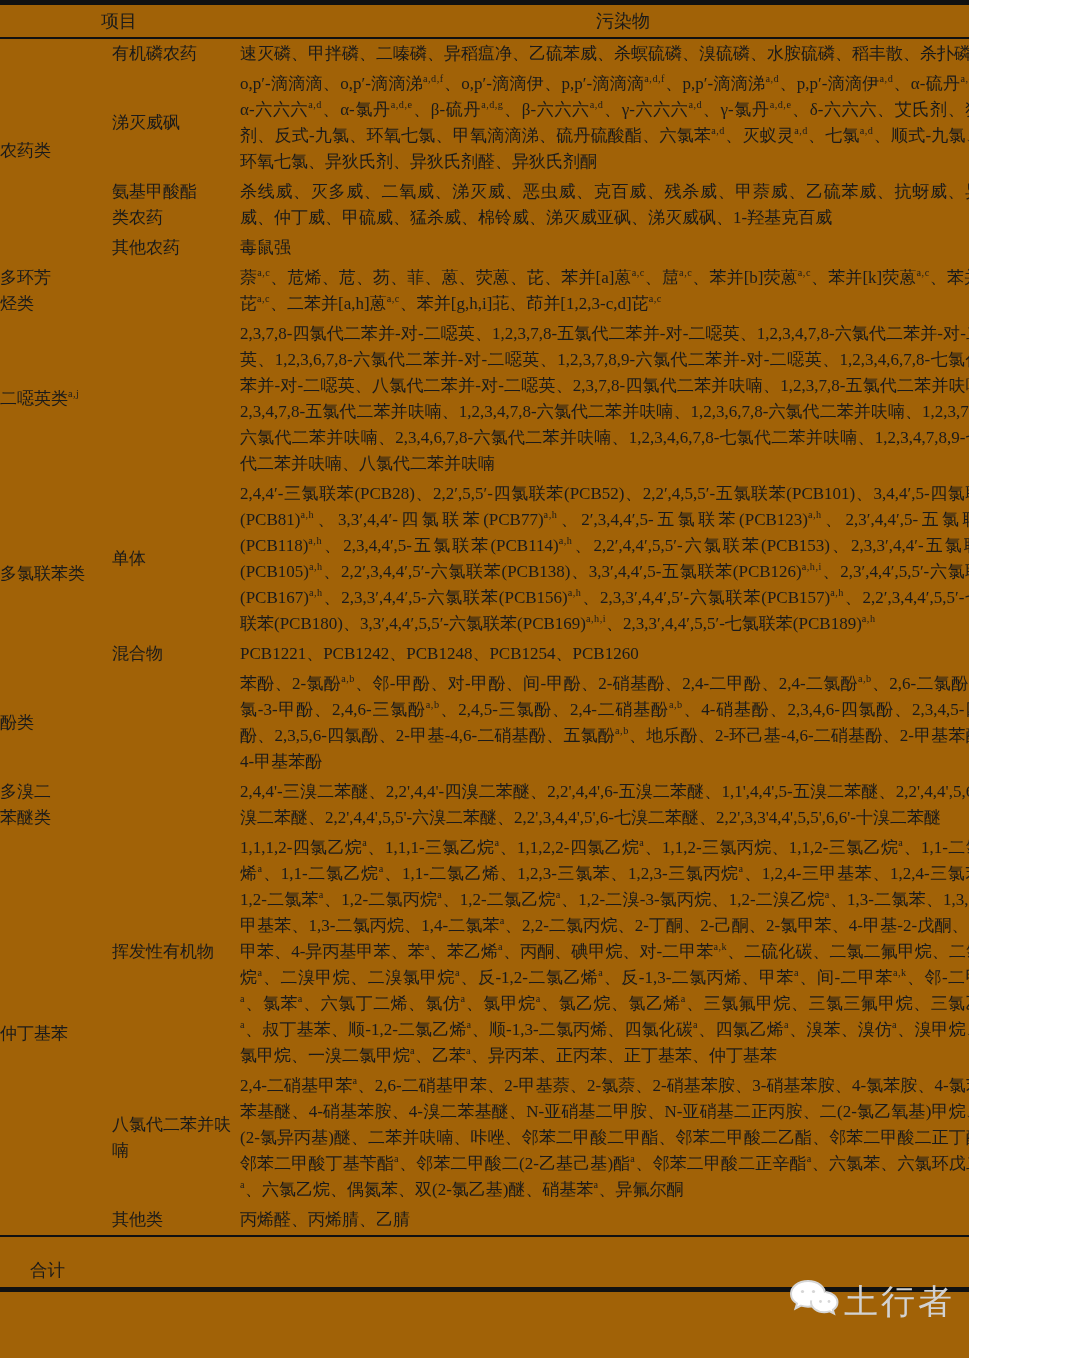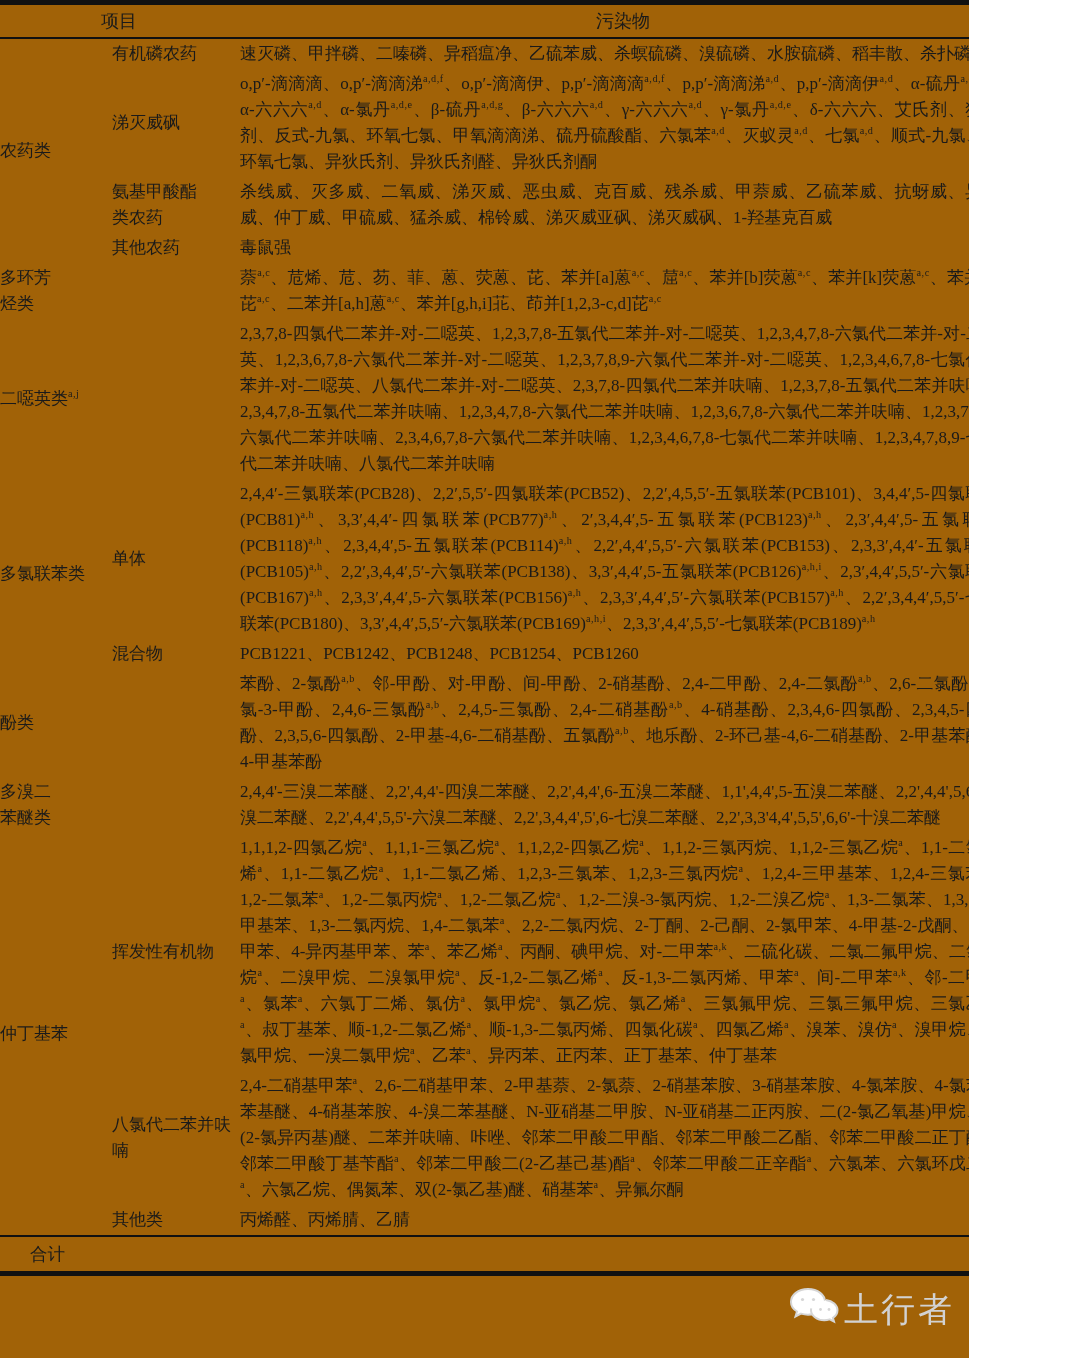--- a/index.html
+++ b/index.html
@@ -61,28 +61,28 @@
   td sup, th sup {
     font-size: 0.6em;
     line-height: 0;
     vertical-align: super;
     letter-spacing: 0.5px;
   }
   tfoot td.total-label {
     text-align: left;
     padding-left: 30px;
     font-size: 17.5px;
-    padding-top: 4px;
+    padding-top: 20px;
     padding-bottom: 4px;
   }
   
   .watermark {
     position: absolute;
     right: 14px;
-    bottom: 24px;
+    bottom: 32px;
     display: flex;
     align-items: center;
     gap: 4px;
     pointer-events: none;
   }
   .watermark .wm-text {
     font-family: "Liberation Sans", "DejaVu Sans", sans-serif;
     font-size: 34px;
     font-weight: 400;
     color: #d2d2d2;

